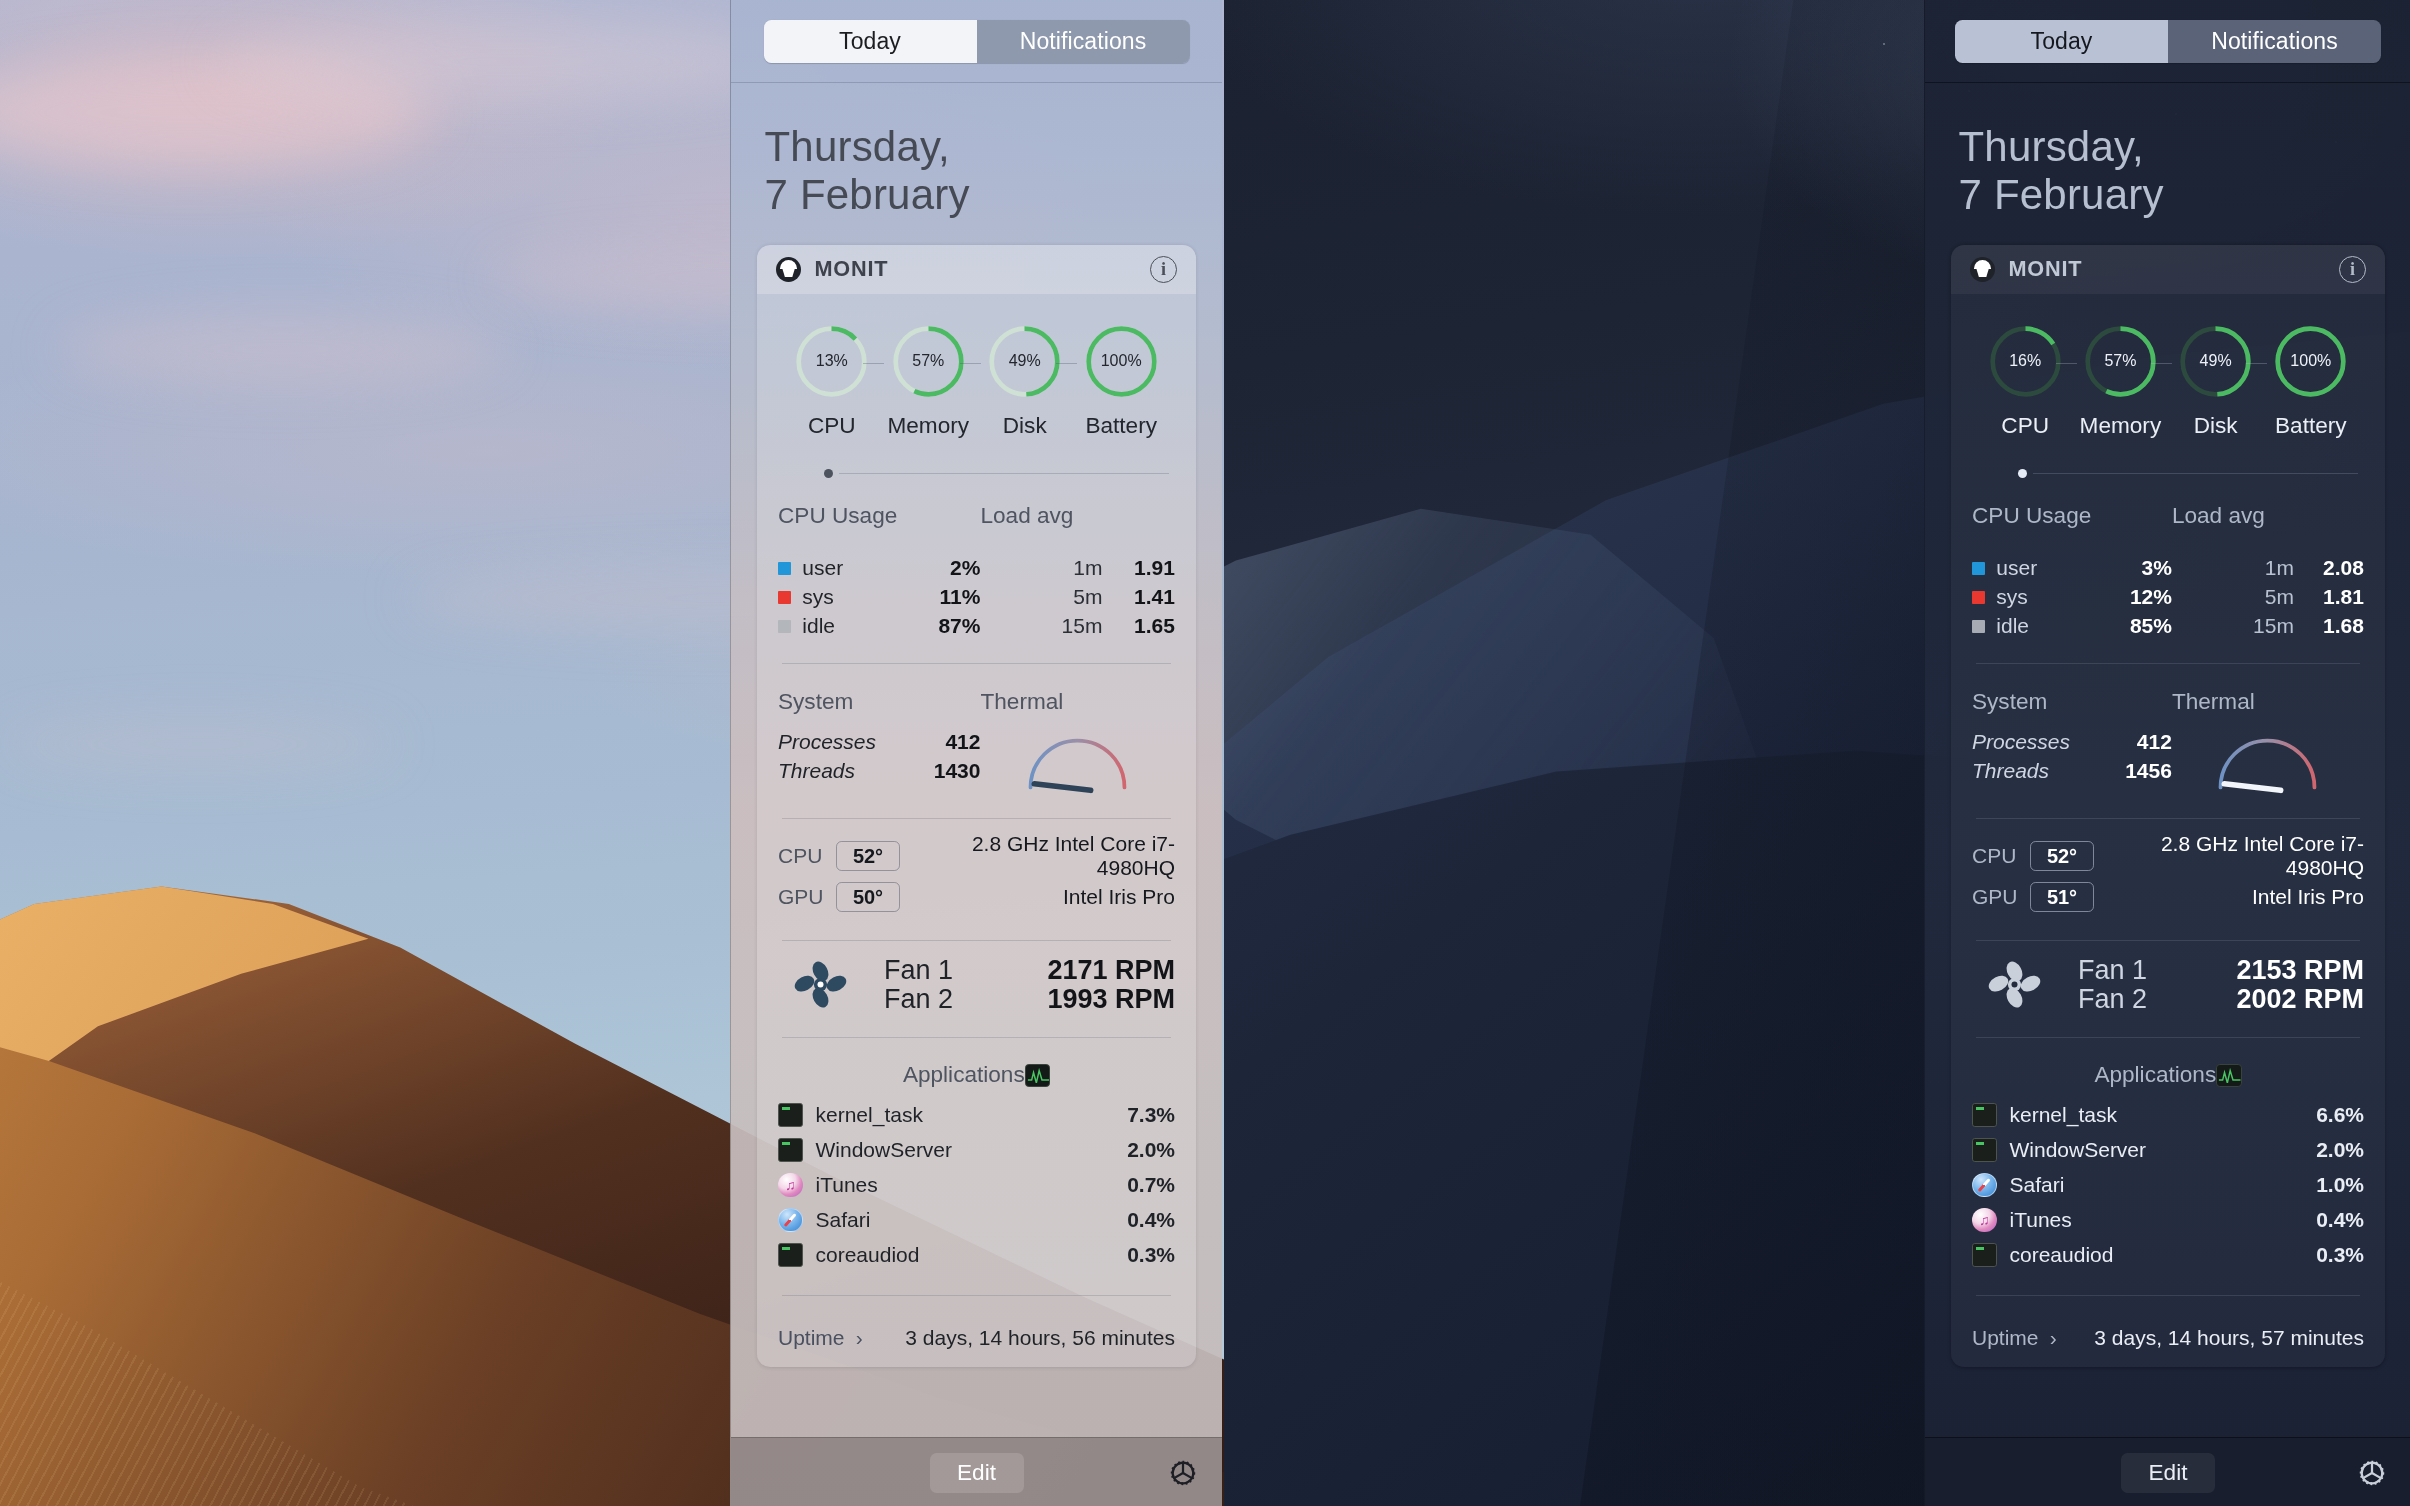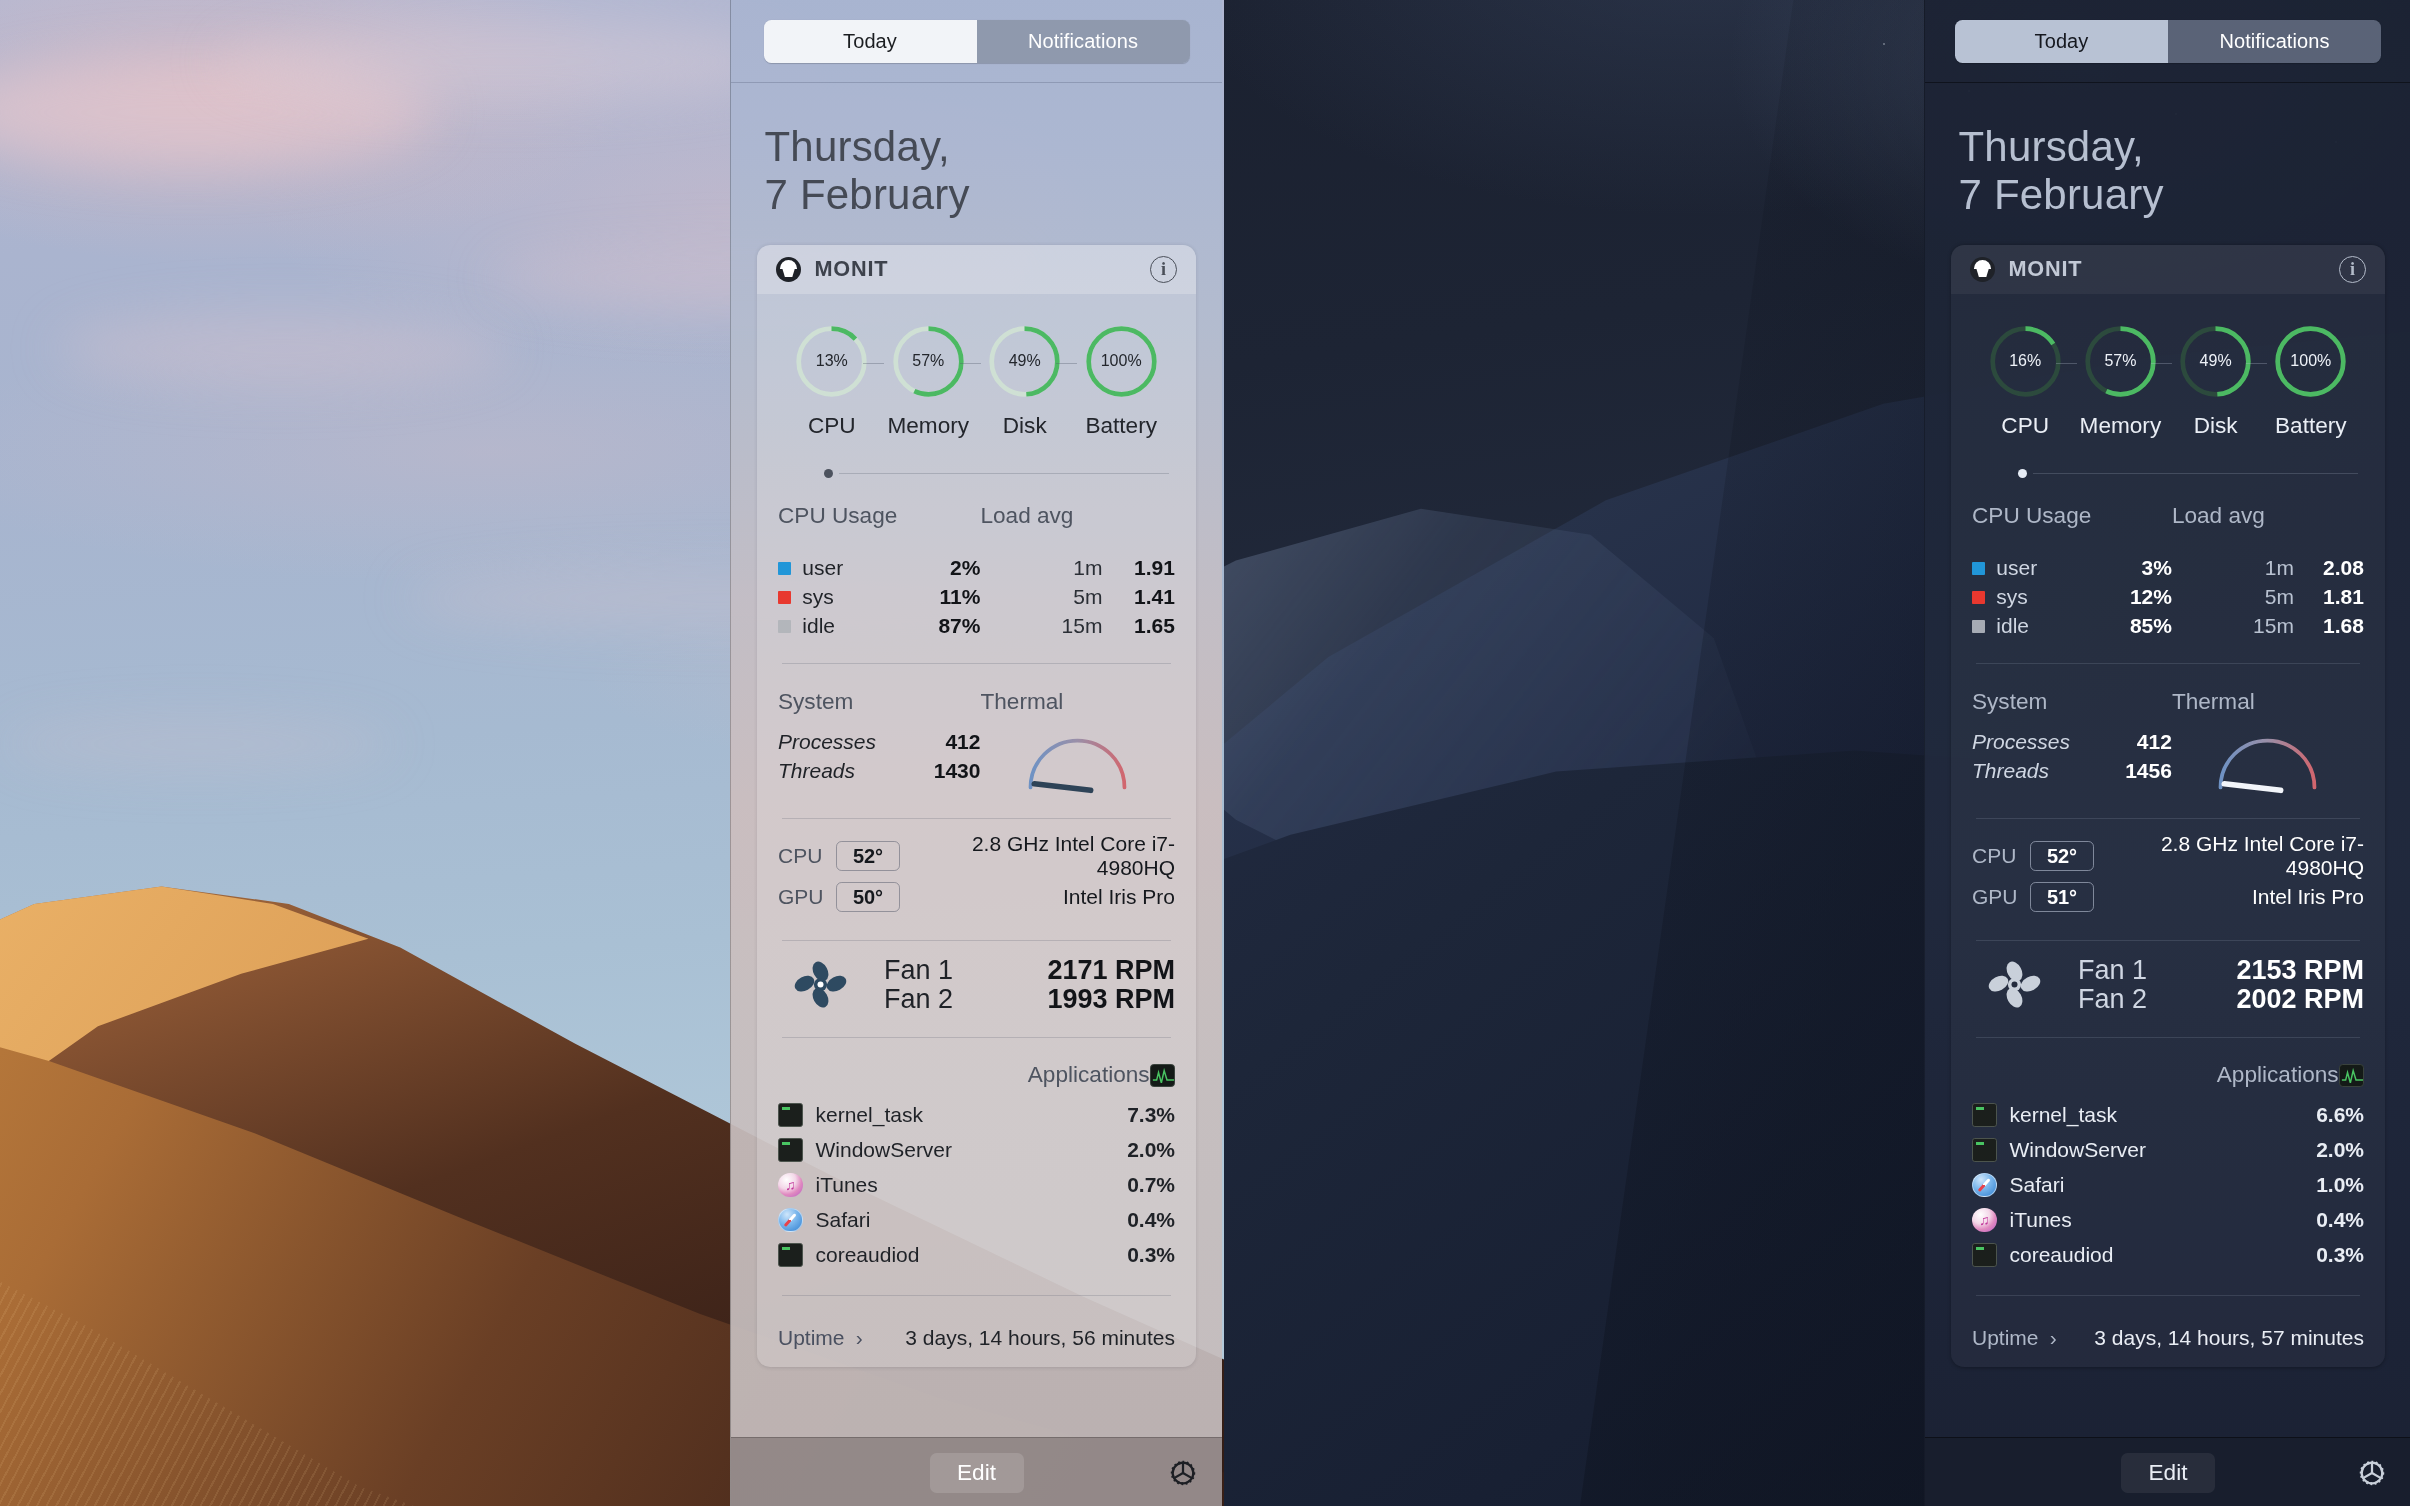--- a/index.html
+++ b/index.html
@@ -114,21 +114,21 @@
   .nc-light .nc-topbar { border-bottom: 0.9px solid rgba(80,90,115,0.30); }
   .nc-dark  .nc-topbar { border-bottom: 0.9px solid rgba(0,0,0,0.45); }
 
   .seg {
     display: flex; width: 426px; height: 43px;
     border-radius: 7.5px; overflow: hidden;
     box-shadow: 0 0.9px 0.9px rgba(0,0,0,0.18);
   }
   .seg-btn {
     flex: 1; display: flex; align-items: center; justify-content: center;
-    font-size: 20px; letter-spacing: 0.1px; cursor: default;
+    font-size: 23px; letter-spacing: 0.1px; cursor: default;
   }
   .nc-light .seg-btn.active   { background: #f2f4f8; color: #1b1d21; }
   .nc-light .seg-btn.inactive { background: #8f99ad; color: #ffffff; }
   .nc-dark  .seg-btn.active   { background: #b8c2d4; color: #15181f; }
   .nc-dark  .seg-btn.inactive { background: #5a6377; color: #ffffff; }
 
   
   .nc-body { flex: 1 1 auto; padding: 0 26px; overflow: hidden; position: relative; }
 
   .nc-date {
@@ -266,21 +266,21 @@
 
   
   .fans-wrap { display: flex; align-items: center; margin-top: 15px; }
   .fan-icon { width: 85px; flex: 0 0 85px; display: flex; justify-content: center; }
   .fan-rows { flex: 1; }
   .fan-rows .row { justify-content: space-between; font-size: 27px; }
   .fan-rows .row .nm { width: auto; padding-left: 21px; }
   .fan-rows .row .vl { width: auto; font-weight: 600; }
 
   
-  .apps-head { display: flex; align-items: center; justify-content: flex-end; margin-top: 24.5px; }
+  .apps-head { display: flex; align-items: center; justify-content: center; margin-top: 24.5px; }
   .am-icon {
     width: 25.4px; height: 22.6px; border-radius: 3.8px; background: #141a17;
     border: 0.9px solid #39423c; position: relative; overflow: hidden; cursor: pointer;
   }
   .am-icon svg { position: absolute; inset: 0; }
 
   .app-row { display: flex; align-items: center; height: 35px; font-size: 21px; }
   .app-ic { width: 24.5px; height: 24.5px; margin-right: 13px; flex: 0 0 24.5px; position: relative; border-radius: 3.8px; }
   .app-nm { flex: 1; }
   .app-pct { font-weight: 600; }

